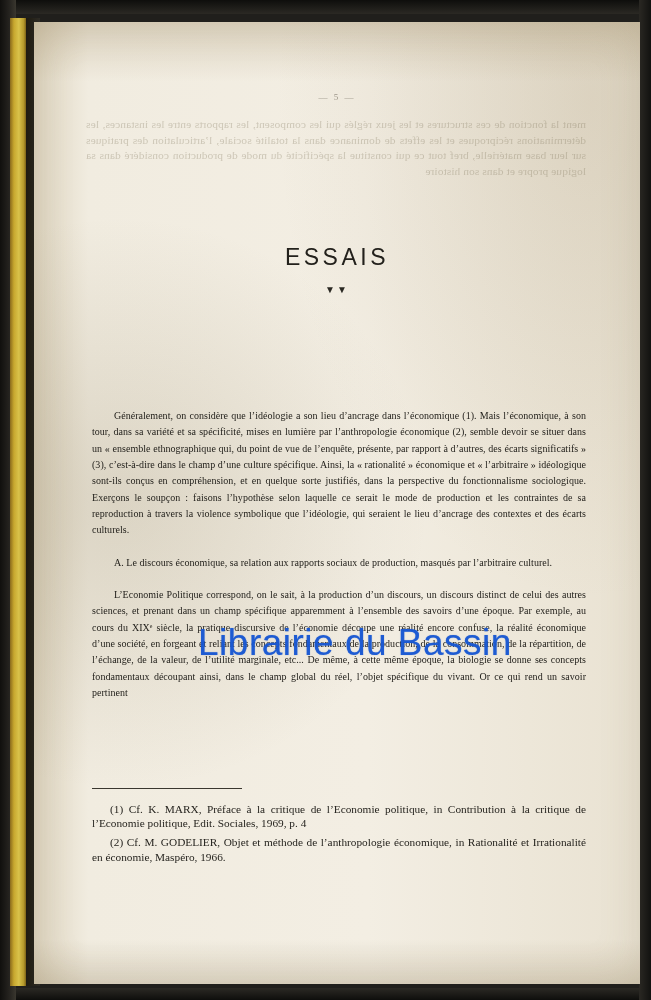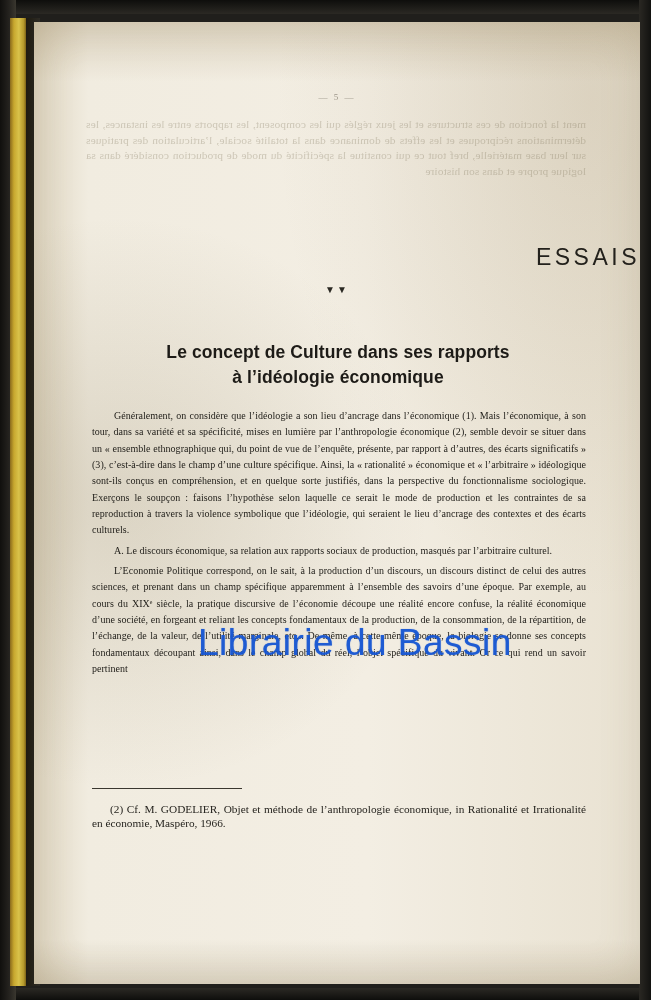--- a/index.html
+++ b/index.html
@@ -123,21 +123,21 @@
     text-align: center;
     font-size: 9px;
     color: rgba(70,62,48,0.5);
     letter-spacing: 2px;
   }
 
   .section-title {
     position: absolute;
     top: 222px;
     left: 0; right: 0;
-    text-align: right;
+    text-align: center;
     font-family: "Liberation Sans", sans-serif;
     font-size: 23px;
     letter-spacing: 3.5px;
     color: #23211c;
   }
   .ornament {
     position: absolute;
     top: 262px;
     left: 0; right: 0;
     text-align: center;
@@ -169,21 +169,21 @@
     line-height: 16.35px;
     text-align: justify;
     color: #24221d;
     letter-spacing: 0.03px;
   }
   .body-text p {
     margin: 0 0 0 0;
     text-indent: 22px;
   }
   .body-text p.spaced {
-    margin-top: 4px;
+    margin-top: 16px;
   }
 
   .rule {
     position: absolute;
     top: 766px;
     left: 58px;
     width: 150px;
     height: 1px;
     background: #3a372f;
   }
@@ -240,34 +240,31 @@
 
     <div class="showthrough">ment la fonction de ces structures et les jeux réglés qui les composent, les rapports entre les instances, les déterminations réciproques et les effets de dominance dans la totalité sociale, l’articulation des pratiques sur leur base matérielle, bref tout ce qui constitue la spécificité du mode de production considéré dans sa logique propre et dans son histoire</div>
 
     <div class="content">
 
       <div class="folio">— 5 —</div>
 
       <div class="section-title">ESSAIS</div>
       <div class="ornament">▼▼</div>
 
-      <div class="article-title">
-        <span>Le concept de Culture dans ses rapports</span><br>
-        <span>à l’idéologie économique</span>
-      </div>
 
       <div class="body-text">
         <p>Généralement, on considère que l’idéologie a son lieu d’ancrage dans l’économique (1). Mais l’économique, à son tour, dans sa variété et sa spécificité, mises en lumière par l’anthropologie économique (2), semble devoir se situer dans un « ensemble ethnographique qui, du point de vue de l’enquête, présente, par rapport à d’autres, des écarts significatifs » (3), c’est-à-dire dans le champ d’une culture spécifique. Ainsi, la « rationalité » économique et « l’arbitraire » idéologique sont-ils conçus en compréhension, et en quelque sorte justifiés, dans la perspective du fonctionnalisme sociologique. Exerçons le soupçon : faisons l’hypothèse selon laquelle ce serait le mode de production et les contraintes de sa reproduction à travers la violence symbolique que l’idéologie, qui seraient le lieu d’ancrage des contextes et des écarts culturels.</p>
         <p class="spaced">A. Le discours économique, sa relation aux rapports sociaux de production, masqués par l’arbitraire culturel.</p>
         <p class="spaced">L’Economie Politique correspond, on le sait, à la production d’un discours, un discours distinct de celui des autres sciences, et prenant dans un champ spécifique apparemment à l’ensemble des savoirs d’une époque. Par exemple, au cours du XIXᵉ siècle, la pratique discursive de l’économie découpe une réalité encore confuse, la réalité économique d’une société, en forgeant et reliant les concepts fondamentaux de la production, de la consommation, de la répartition, de l’échange, de la valeur, de l’utilité marginale, etc... De même, à cette même époque, la biologie se donne ses concepts fondamentaux découpant ainsi, dans le champ global du réel, l’objet spécifique du vivant. Or ce qui rend un savoir pertinent</p>
       </div>
 
       <div class="rule"></div>
 
       <div class="notes">
+        <p>(1) Cf. K. MARX, Préface à la critique de l’Economie politique, in Contribution à la critique de l’Economie politique, Edit. Sociales, 1969, p. 4</p>
         <p>(2) Cf. M. GODELIER, Objet et méthode de l’anthropologie économique, in Rationalité et Irrationalité en économie, Maspéro, 1966.</p>
       </div>
 
       <div class="watermark">Librairie du Bassin</div>
 
     </div>
   </div>
 </div>
 
 </body></html>

